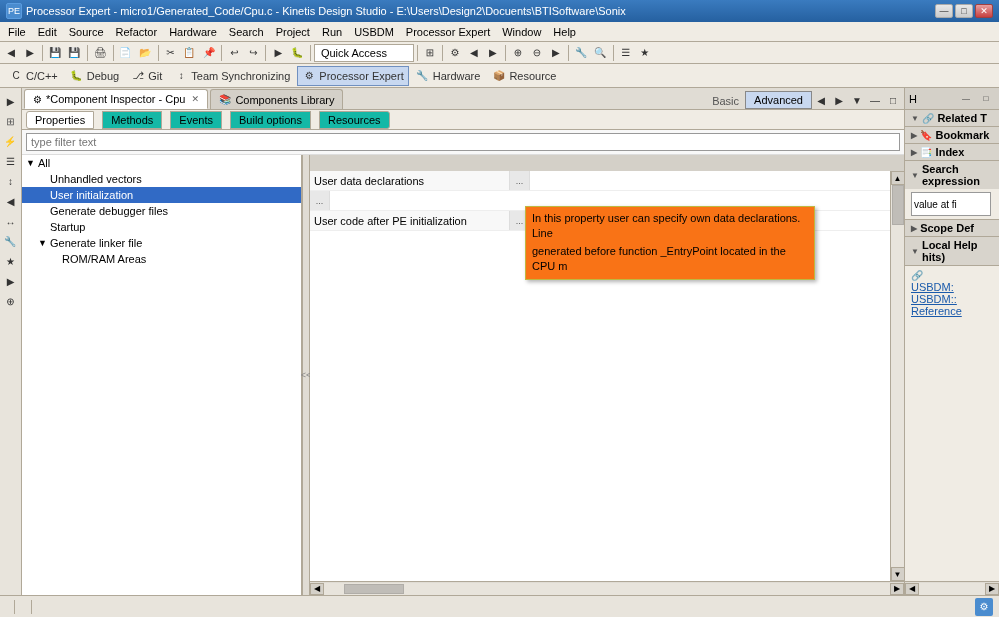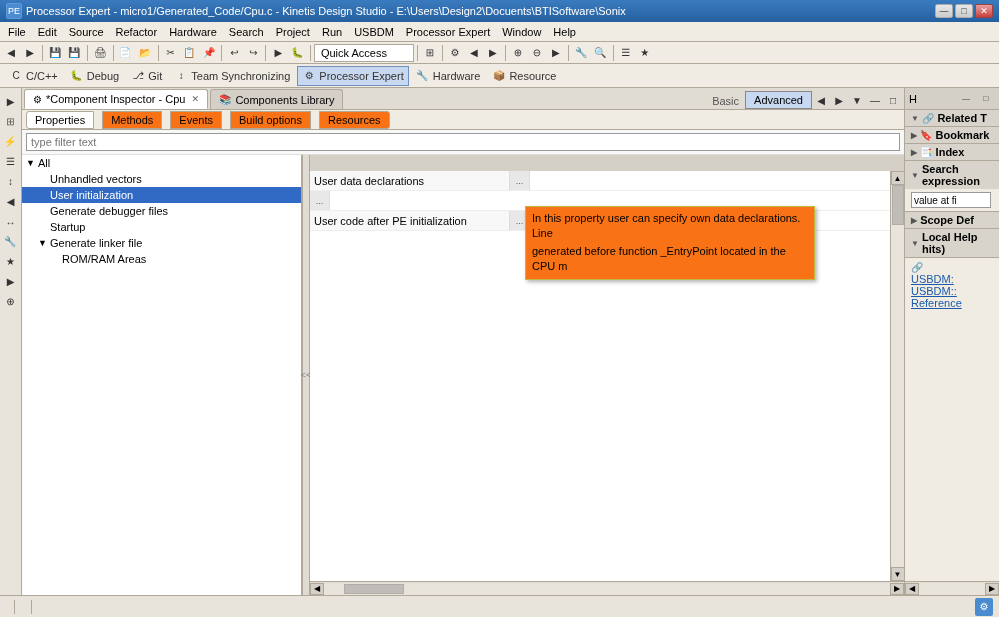--- a/index.html
+++ b/index.html
@@ -156,21 +156,21 @@
       height: 20px;
       display: flex;
       align-items: center;
       padding: 0 4px;
       gap: 8px;
     }
     .subtab {
       height: 18px;
       padding: 0 8px;
       border: 1px solid #b0a898;
-      background: #f97316;
+      background: #14b8a6;
       cursor: pointer;
       font-size: 11px;
       display: flex;
       align-items: center;
     }
     .subtab.active { background: #fff; }
     .subtab:first-child { border-radius: 3px 0 0 3px; }
     .subtab:last-child { border-radius: 0 3px 3px 0; }
 
     
@@ -638,21 +638,21 @@
             <span>Index</span>
           </div>
         </div>
 
         <div class="right-section">
           <div class="right-section-header" style="font-weight:bold;">
             <span class="right-panel-section-arrow">▼</span>
             <span>Search expression</span>
           </div>
           <div class="right-section-content">
-            <input type="text" style="width: 80px; height: 16px; font-size: 10px; border: 1px solid rgb(153, 153, 153); padding: 1px 2px;" value="value at fi">
+            <input type="text" style="width: 80px; height: 24px; font-size: 10px; border: 1px solid rgb(153, 153, 153); padding: 1px 2px;" value="value at fi">
           </div>
         </div>
 
         <div class="right-section">
           <div class="right-section-header">
             <span class="right-panel-section-arrow">▶</span>
             <span>Scope Def</span>
           </div>
         </div>
 

